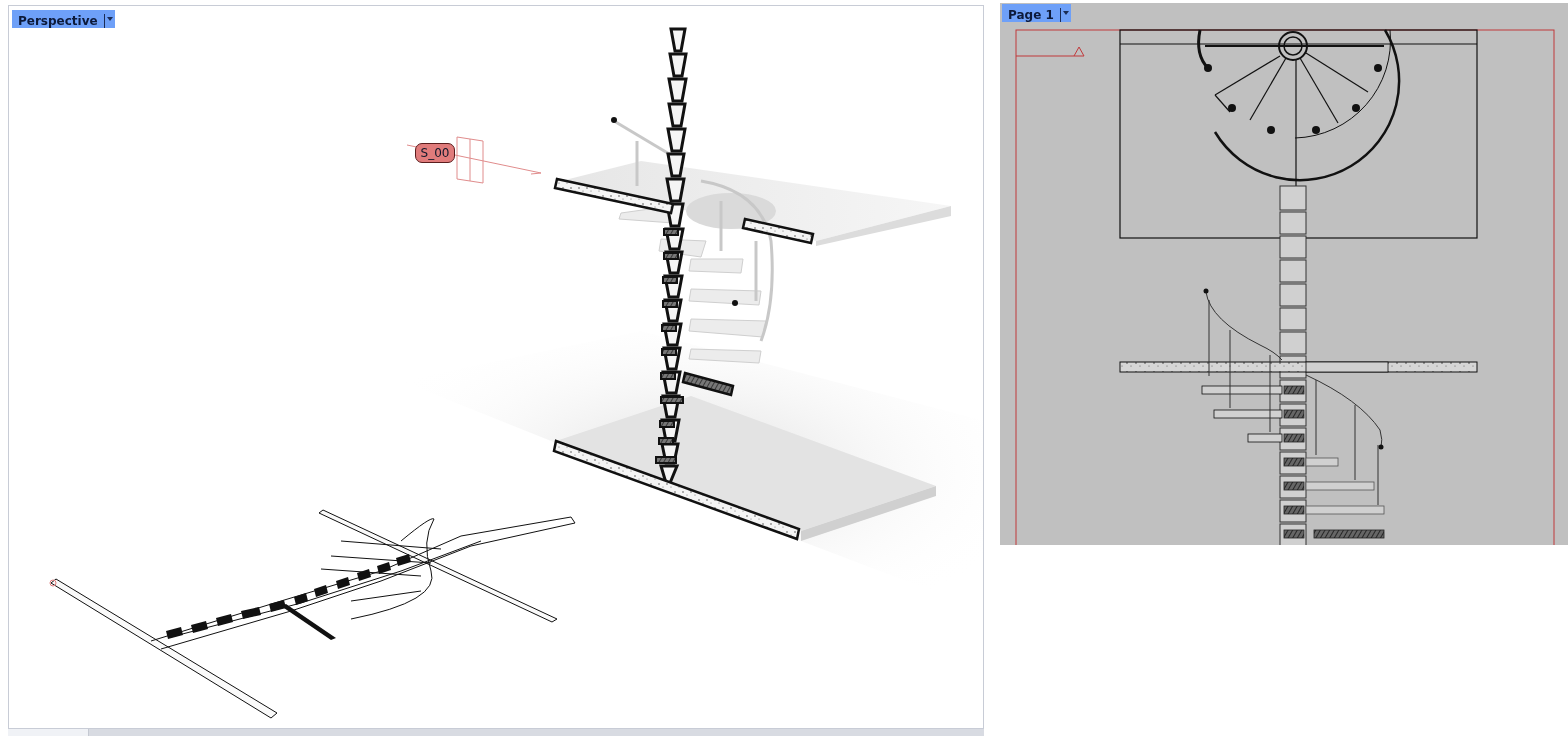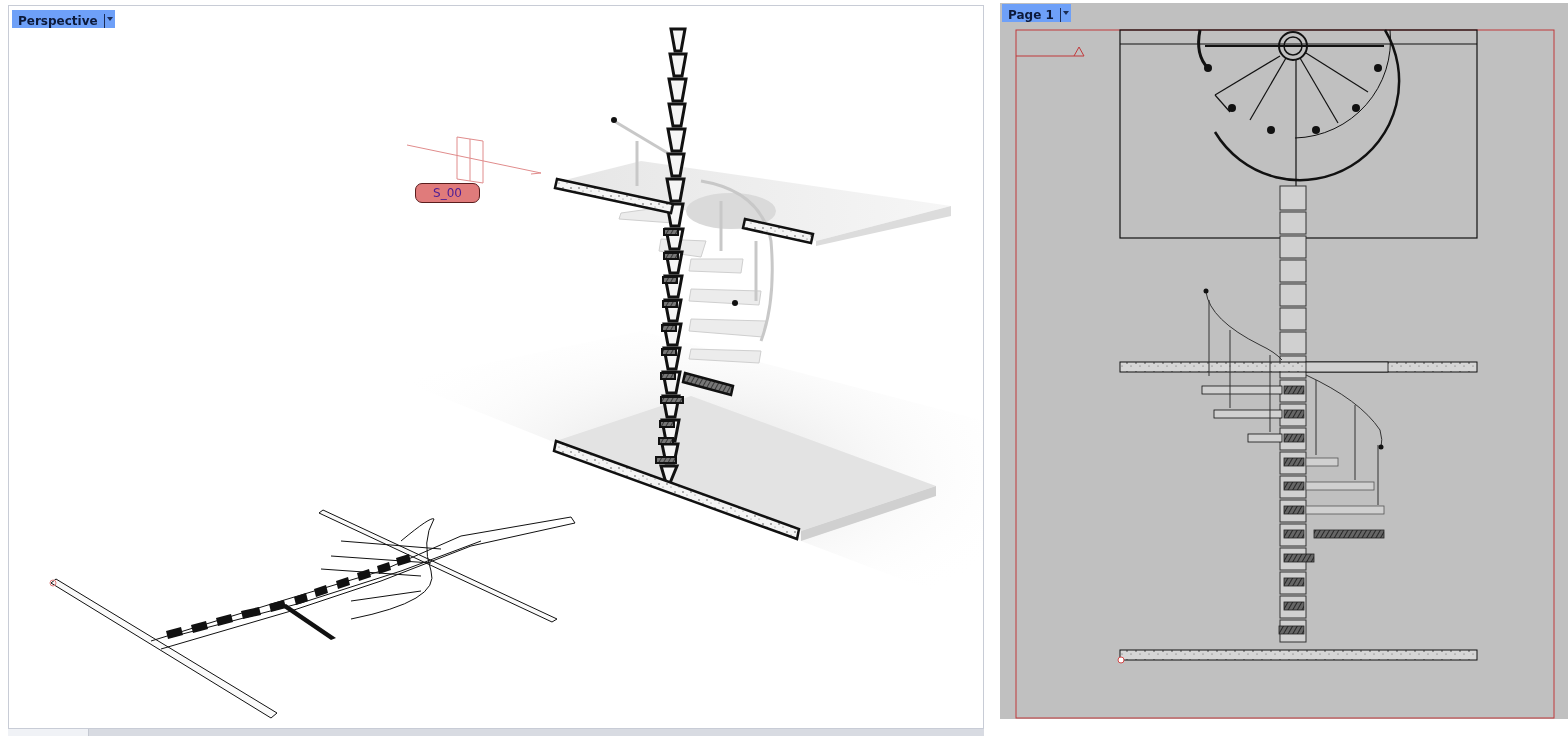--- a/index.html
+++ b/index.html
@@ -1,19 +1,19 @@
 <!DOCTYPE html>
 <html><head>
 <meta charset="utf-8">
 <style>
   html, body { margin:0; padding:0; }
   body { width:1568px; height:736px; background:#ffffff; position:relative; overflow:hidden; font-family:"DejaVu Sans", sans-serif; }
   .viewport { position:absolute; overflow:hidden; }
   #persp { left:8px; top:5px; width:976px; height:724px; background:#ffffff; border:1px solid #c8ccd6; box-sizing:border-box; }
-  #layout { left:1000px; top:3px; width:568px; height:716px; background:#c0c0c0; }
+  #layout { left:1000px; top:3px; width:568px; height:542px; background:#c0c0c0; }
   .vp-tab { position:absolute; top:4px; left:3px; height:18px; background:#6ea0f8; display:flex; align-items:flex-end; padding:0 0 0 6px; font-size:12px; font-weight:bold; color:#0d1a3a; z-index:5; cursor:pointer; }
   .vp-tab .lbl { padding-right:6px; }
   .vp-tab .sep { width:1px; height:14px; background:#1b2c55; }
   .vp-tab .dd { width:10px; height:18px; display:flex; align-items:center; justify-content:center; }
   .vp-tab .dd::after { content:""; border-left:3px solid transparent; border-right:3px solid transparent; border-top:4px solid #1b2c55; }
   #layout .vp-tab { top:1px; left:2px; }
   svg { position:absolute; left:0; top:0; }
   .scroll-strip { position:absolute; left:8px; top:729px; width:976px; height:7px; background:#d8dbe2; }
   .scroll-thumb { position:absolute; left:8px; top:729px; width:80px; height:7px; background:#f0f2f6; border-right:1px solid #c5c9d2; }
 </style>
@@ -144,21 +144,21 @@
       <polygon points="313,588 325,584 327,592 315,596"></polygon>
       <polygon points="335,580 347,576 349,584 337,588"></polygon>
       <polygon points="356,572 368,568 370,576 358,580"></polygon>
       <polygon points="376,565 388,561 390,569 378,573"></polygon>
       <polygon points="395,557 408,553 410,561 397,565"></polygon>
       <polygon points="280,605 285,603 335,637 330,639"></polygon>
     </g>
     <circle cx="52" cy="582" r="3" fill="none" stroke="#e07b7b" stroke-width="1"></circle>
   </svg>
 
-  <div style="position:absolute; left:406px; top:137px; width:65px; height:20px; background:#e07b7b; border:1.5px solid #5a1d1d; border-radius:7px; display:flex; align-items:center; justify-content:center; font-size:12px; color:#4c1d95; box-sizing:border-box;margin-top:40px;">
+  <div style="position:absolute; left:406px; top:137px; width:40px; height:20px; background:#e07b7b; border:1.5px solid #5a1d1d; border-radius:7px; display:flex; align-items:center; justify-content:center; font-size:12px; color:#0f172a; box-sizing:border-box;">
     <span>S_00</span>
   </div>
 </div>
 
 <div class="scroll-strip"></div>
 <div class="scroll-thumb"></div>
 
 <div class="viewport" id="layout">
   <div class="vp-tab">
     <span class="lbl">Page 1</span>

